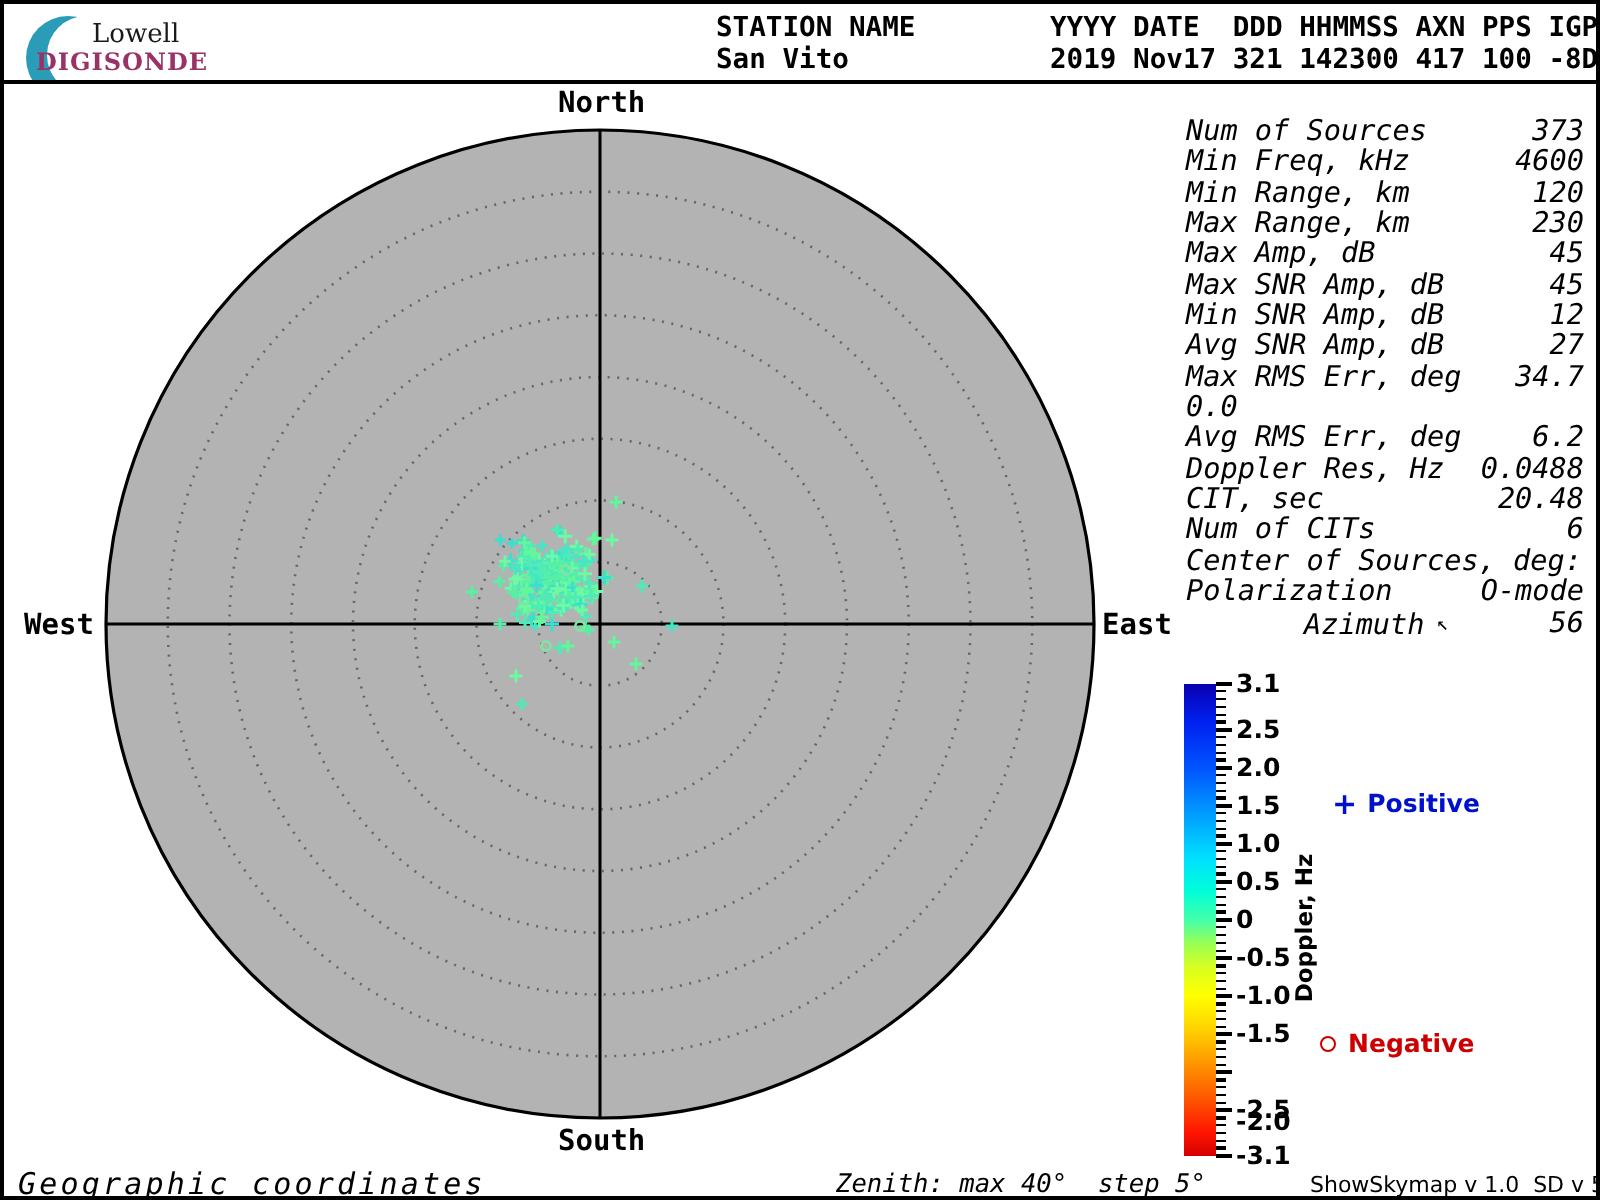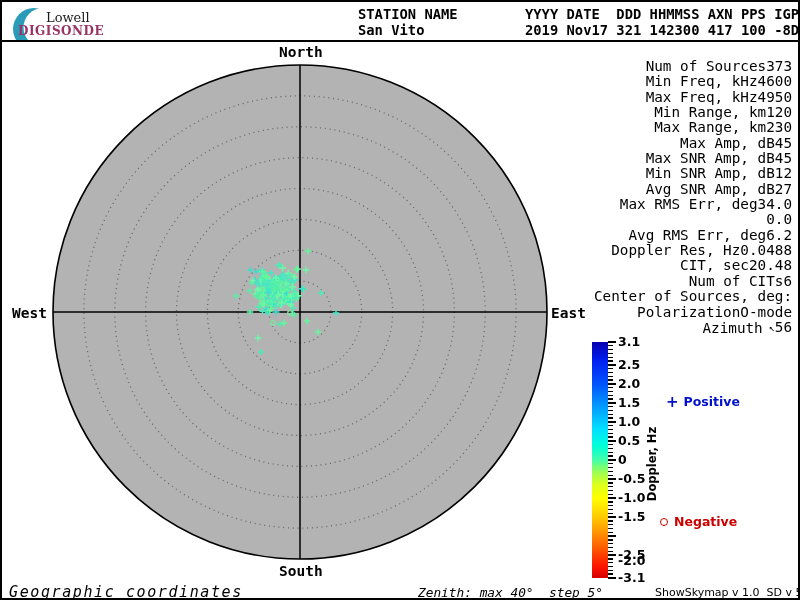--- a/index.html
+++ b/index.html
@@ -11,21 +11,21 @@
           border-bottom:2px solid #000;z-index:10;}
   .hdr-txt{position:absolute;font:bold 13.8px/16px "DejaVu Sans Mono",monospace;white-space:pre;}
   .logo-lowell{position:absolute;left:46px;top:10px;font:13px "DejaVu Serif",serif;color:#1a1a1a;}
   .logo-digisonde{position:absolute;left:18px;top:24px;font:bold 12px "DejaVu Serif",serif;
                   color:#993366;letter-spacing:.5px;}
   
   .compass{position:absolute;font:bold 14.5px "DejaVu Sans Mono",monospace;white-space:pre;}
   
   .stats{position:absolute;left:593px;top:59px;width:199px;
          font:14.3px/15.35px "DejaVu Sans Mono",monospace;}
-  .srow{display:flex;justify-content:flex-end;height:15.35px;white-space:pre;}
+  .srow{display:flex;justify-content:space-between;height:15.35px;white-space:pre;font-style:italic;}
   .srow .ind{padding-left:59px;}
   .az-arrow{font-size:10px;vertical-align:2px;}
   
   .cbar{position:absolute;left:592px;top:342px;width:16px;height:236px;
         background:linear-gradient(to bottom,
         #0a00b0 0%,#0020f0 8%,#0055ff 18%,#00a0ff 28%,#00e0ff 37%,#00ffd8 44%,
         #44ffaa 50%,#99ff55 55%,#d8ff22 60%,#ffff00 66%,#ffcc00 74%,#ff9900 80%,
         #ff5500 88%,#ff1500 95%,#d40000 100%);}
   .cb-tick{position:absolute;height:1.4px;background:#000;}
   .cb-label{position:absolute;font:bold 12.5px "DejaVu Sans",sans-serif;white-space:pre;}
@@ -326,28 +326,27 @@
   </div>
 
   <div class="compass" style="left:279px;top:44px">North</div>
   <div class="compass" style="left:279px;top:563px">South</div>
   <div class="compass" style="left:551px;top:305px">East</div>
   <div class="compass" style="left:12px;top:305px">West</div>
 
   <div class="stats" id="stats-list">
       <div class="srow"><span>Num of Sources</span><span>373</span></div>
       <div class="srow"><span>Min Freq, kHz</span><span>4600</span></div>
-      <div class="srow"><span>Max Freq, kHz</span><span>4950</span></div>
       <div class="srow"><span>Min Range, km</span><span>120</span></div>
       <div class="srow"><span>Max Range, km</span><span>230</span></div>
       <div class="srow"><span>Max Amp, dB</span><span>45</span></div>
       <div class="srow"><span>Max SNR Amp, dB</span><span>45</span></div>
       <div class="srow"><span>Min SNR Amp, dB</span><span>12</span></div>
       <div class="srow"><span>Avg SNR Amp, dB</span><span>27</span></div>
-      <div class="srow"><span>Max RMS Err, deg</span><span>34.0</span></div>
+      <div class="srow"><span>Max RMS Err, deg</span><span>34.7</span></div>
       <div class="srow"><span>0.0</span></div>
       <div class="srow"><span>Avg RMS Err, deg</span><span>6.2</span></div>
       <div class="srow"><span>Doppler Res, Hz</span><span>0.0488</span></div>
       <div class="srow"><span>CIT, sec</span><span>20.48</span></div>
       <div class="srow"><span>Num of CITs</span><span>6</span></div>
       <div class="srow"><span>Center of Sources, deg:</span><span></span></div>
       <div class="srow"><span>Polarization</span><span>O-mode</span></div>
       <div class="srow"><span class="ind">Azimuth<span class="az-arrow"> ↖</span></span><span>56</span></div>
     </div>
 

